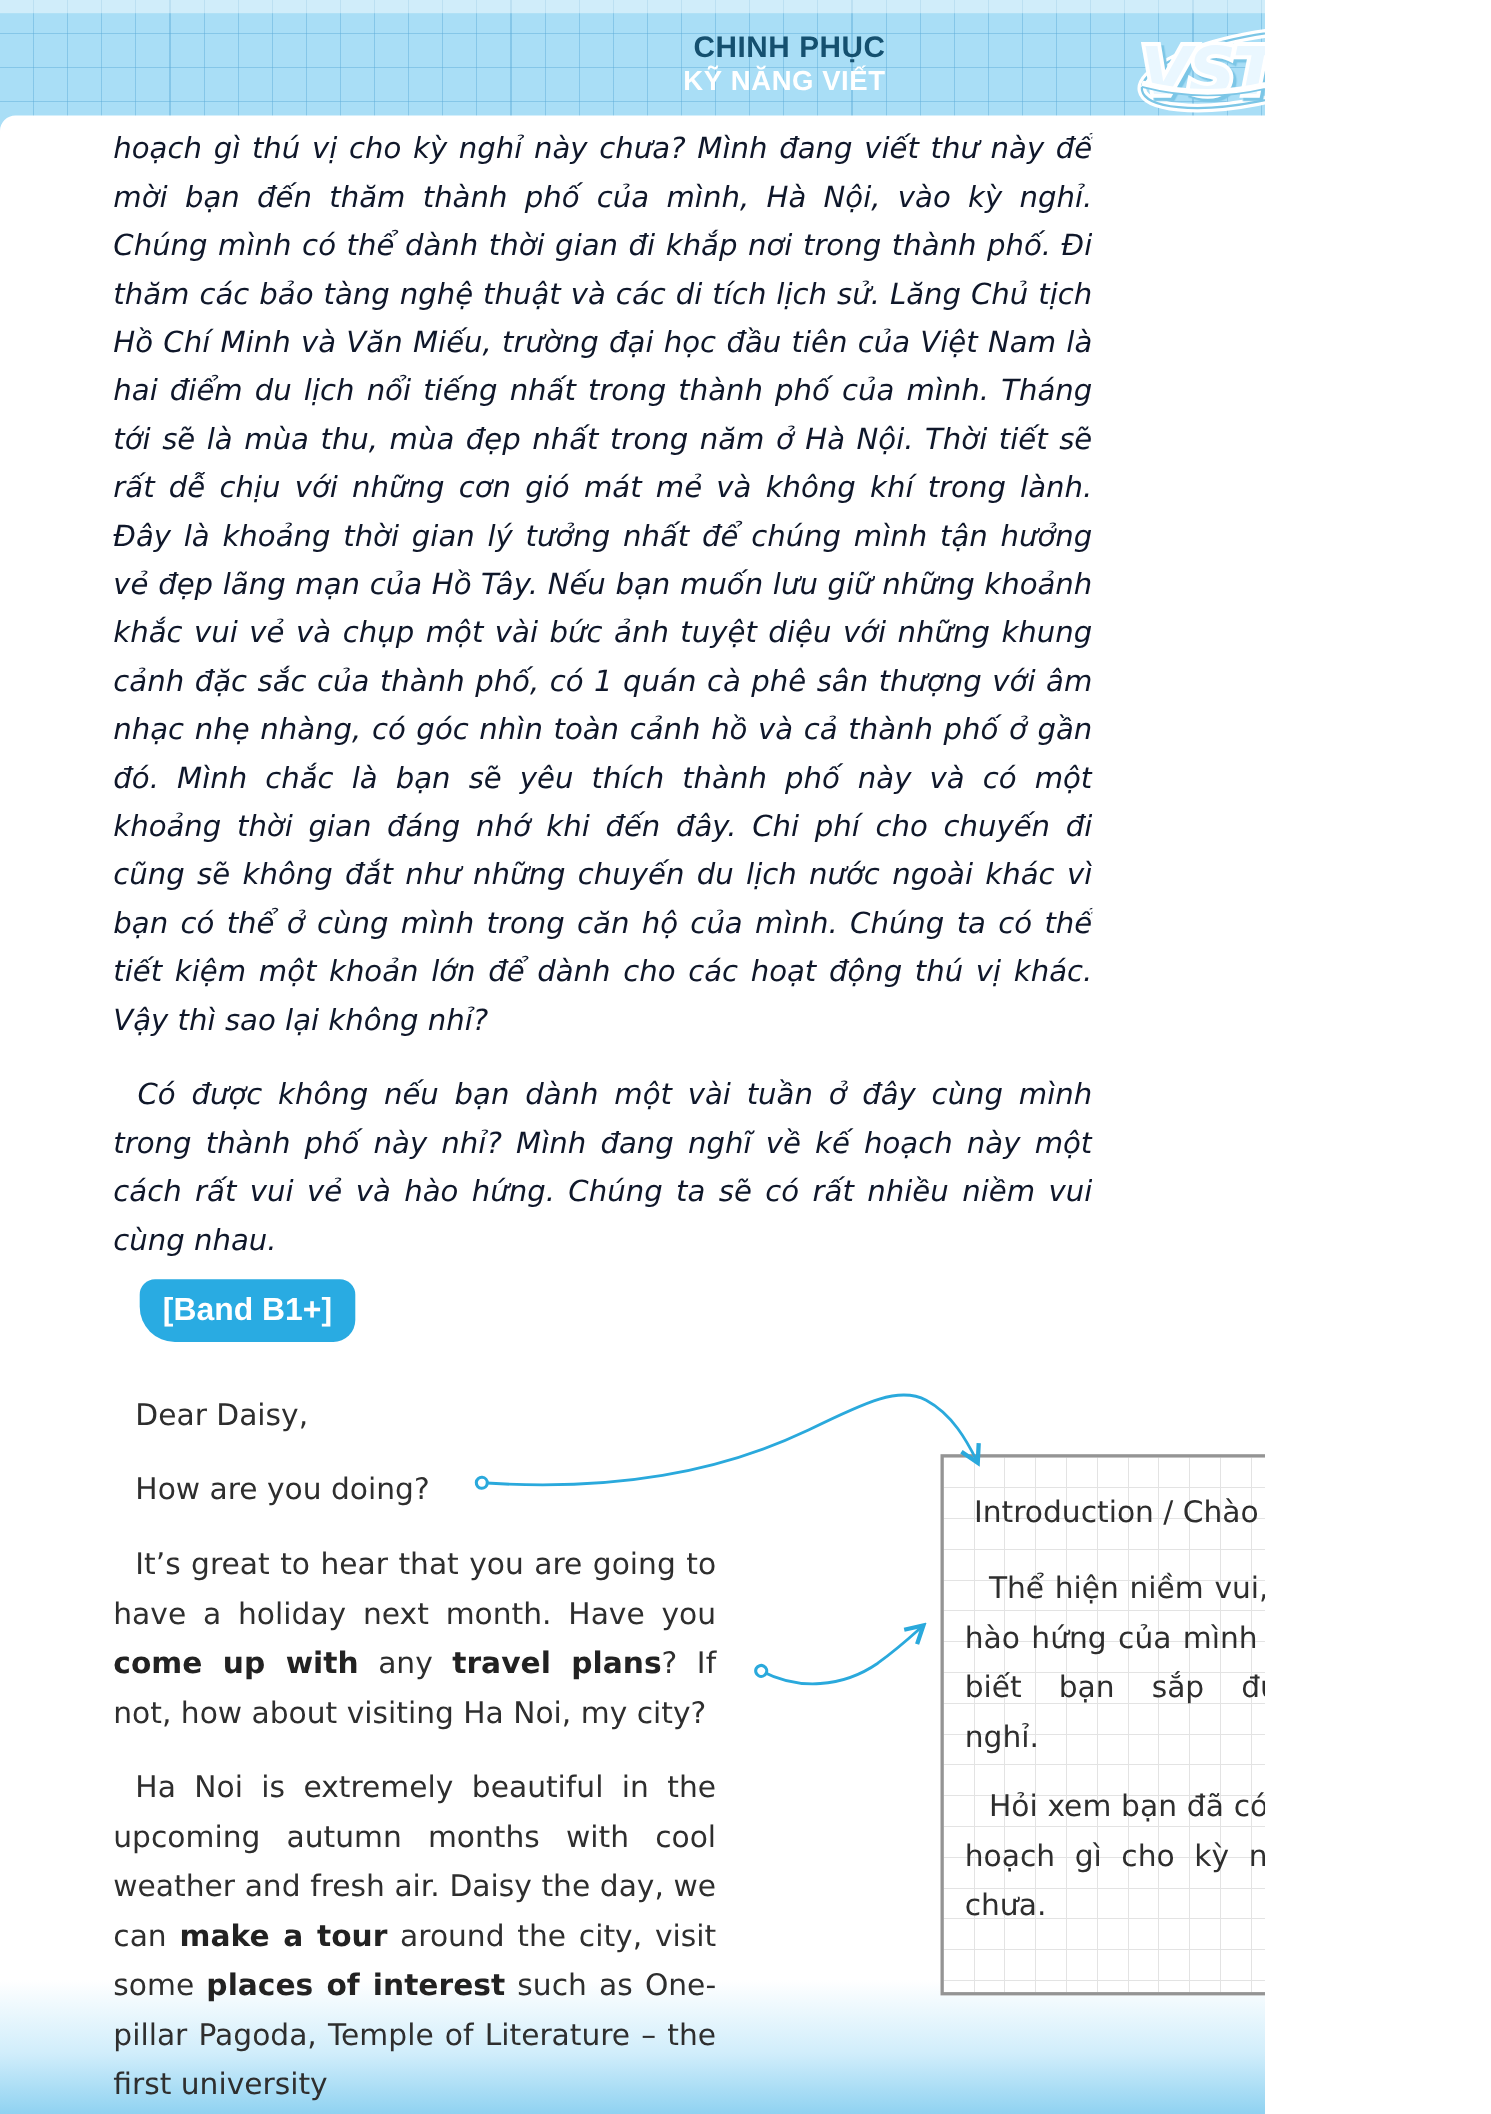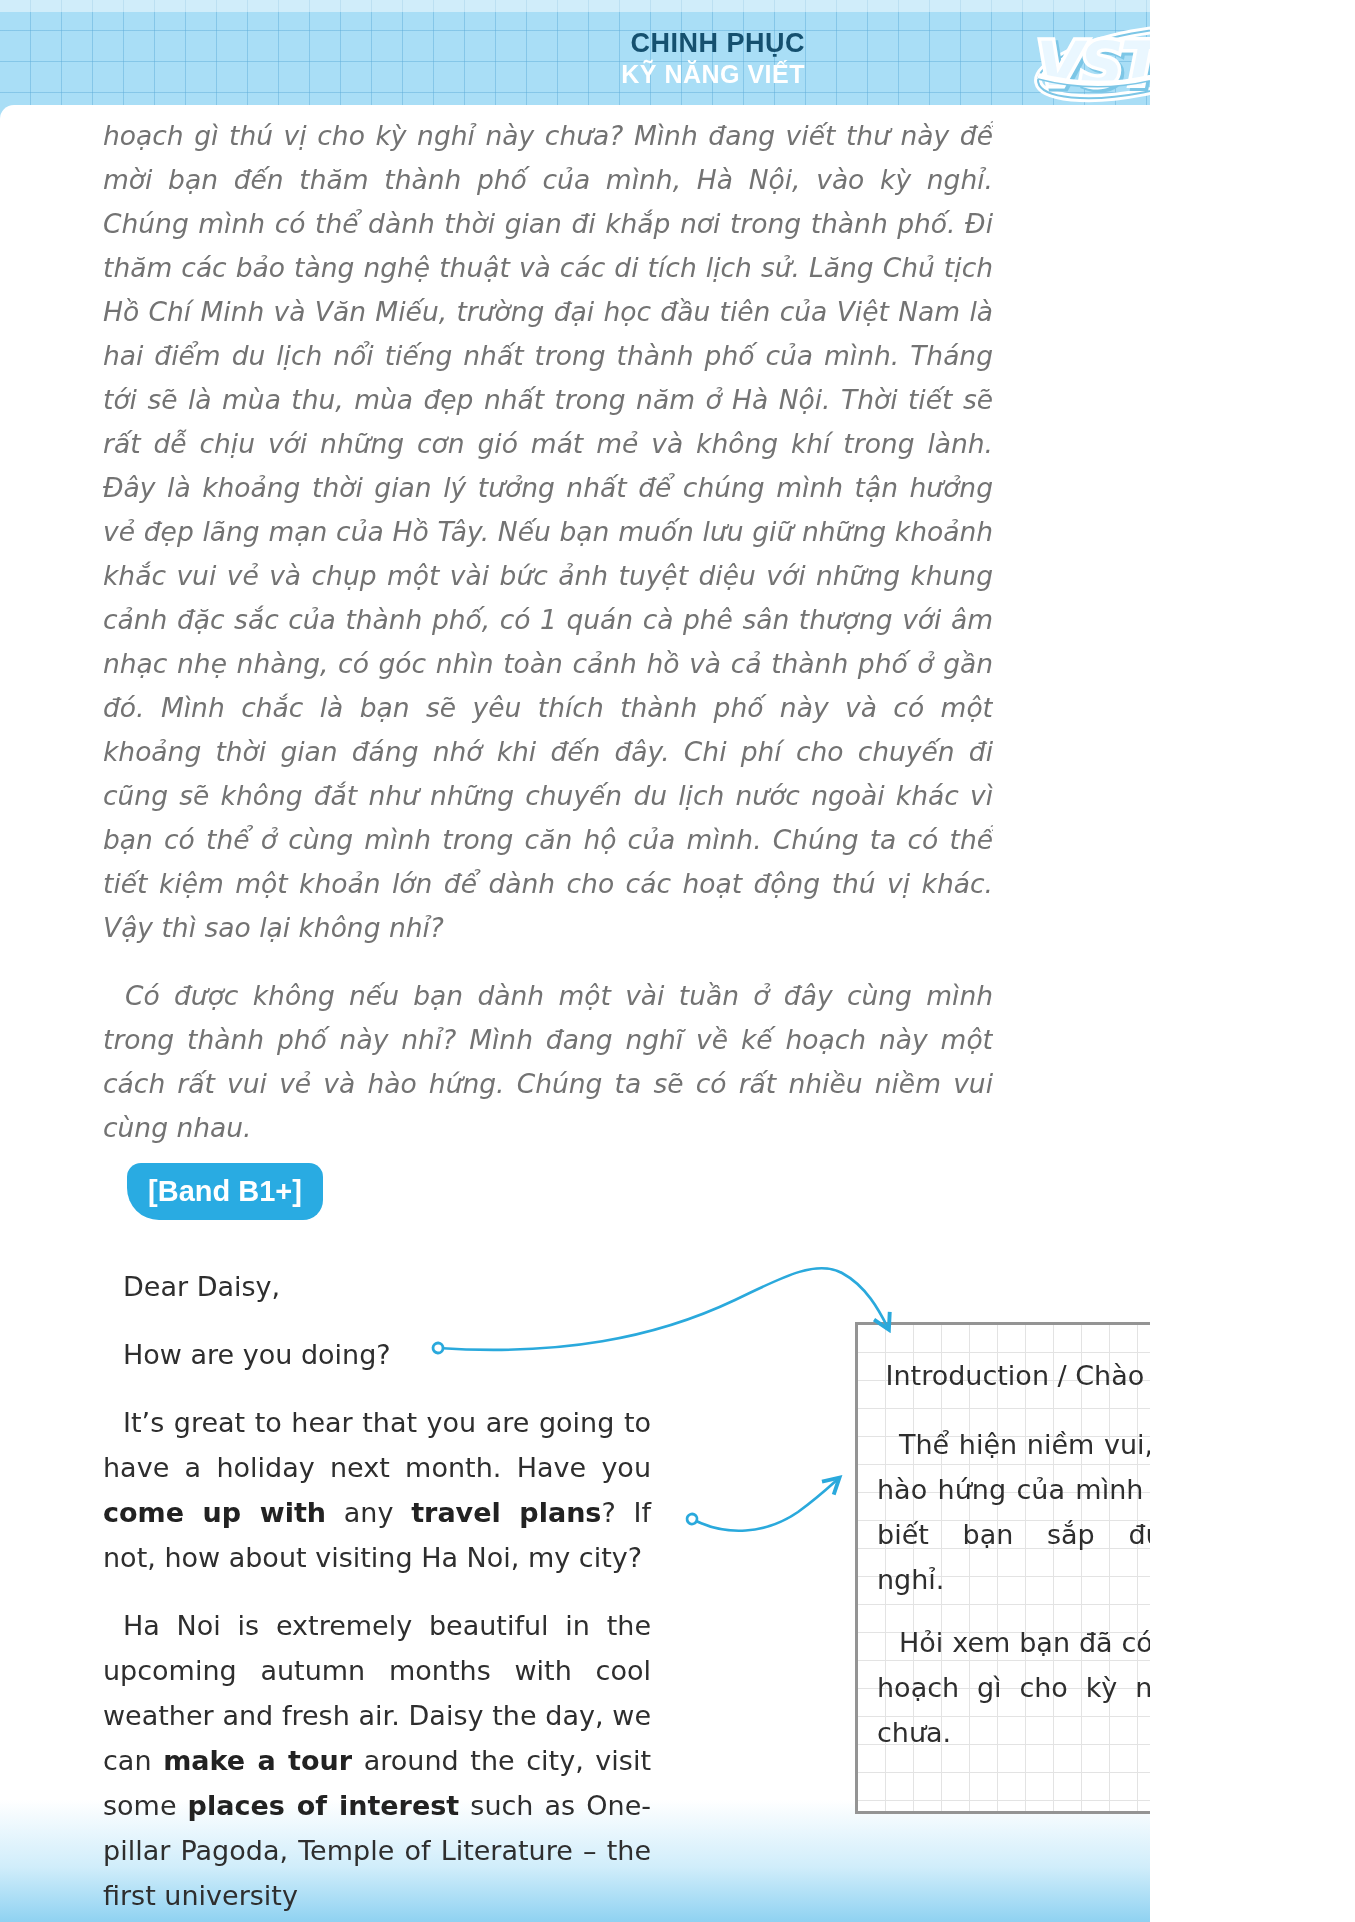--- a/index.html
+++ b/index.html
@@ -21,21 +21,21 @@
   .vstep-logo{position:absolute;left:1028px;top:6px;}
 
   
   .sheet{position:absolute;left:0;top:105px;width:1355px;height:1817px;background:#fff;
     border-top-right-radius:150px;border-top-left-radius:14px;}
   .bottom-fade{position:absolute;left:0;top:1800px;width:1355px;height:122px;
     background:linear-gradient(to bottom, rgba(255,255,255,0) 0%, rgba(200,234,250,.85) 55%, #8fd2f1 100%);}
 
   
   .vi-text{position:absolute;left:103px;top:114px;width:890px;height:1046px;overflow:hidden;
-    font-style:italic;font-size:26.5px;line-height:44px;text-align:justify;color:#737373;}
+    font-style:italic;font-size:26.5px;line-height:44px;text-align:justify;color:#0f172a;}
   .vi-text p{margin:0 0 24px 0;}
   .vi-text p.indent{text-indent:22px;}
 
   
   .band-badge{position:absolute;left:127px;top:1163px;min-width:196px;height:57px;box-sizing:border-box;
     background:var(--accent-blue,#29abe2);color:#fff;font-weight:bold;font-size:29px;
     font-family:"Liberation Sans",sans-serif;
     border-radius:14px 14px 20px 32px;display:flex;align-items:center;justify-content:center;
     padding:4px 20px;}
 

